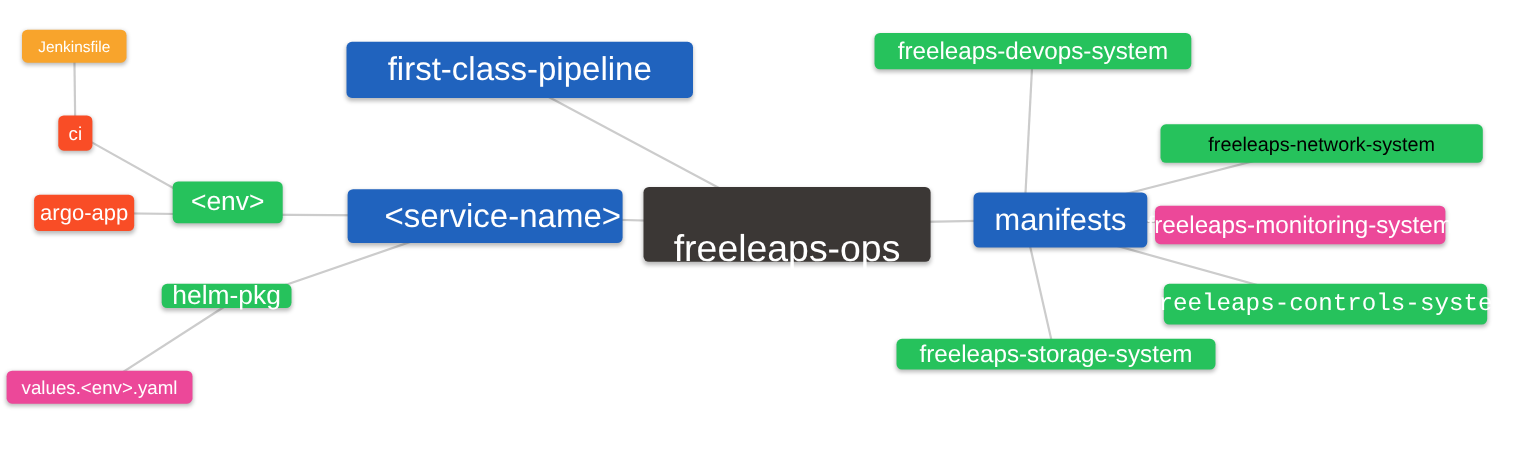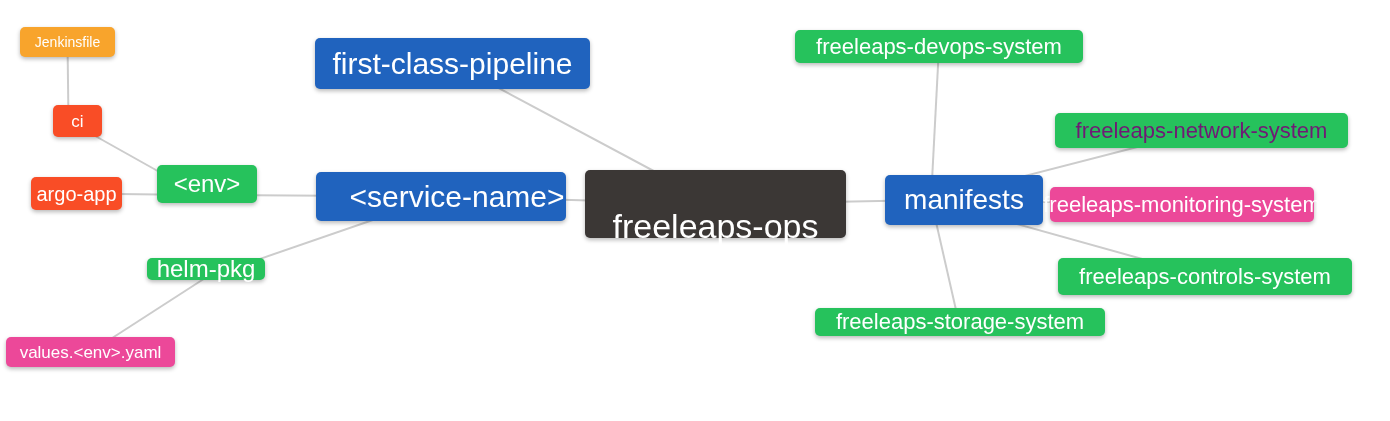--- a/index.html
+++ b/index.html
@@ -52,56 +52,56 @@
       <line x1="931" y1="200" x2="939" y2="46.5" stroke="#CCCCCC" stroke-width="2"></line>
       <line x1="931" y1="200" x2="1201.5" y2="130.5" stroke="#CCCCCC" stroke-width="2"></line>
       <line x1="931" y1="200" x2="1213.5" y2="204.5" stroke="#CCCCCC" stroke-width="2"></line>
       <line x1="931" y1="200" x2="1205" y2="276.5" stroke="#CCCCCC" stroke-width="2"></line>
       <line x1="931" y1="200" x2="960" y2="327.5" stroke="#CCCCCC" stroke-width="2"></line>
     </svg>
   <div id="nodes">
       <div class="node" style="left: 20px; top: 27px; width: 95px; height: 30px; background: rgb(248, 164, 44);">
         <span style="font-size: 14px; color: rgb(255, 255, 255);">Jenkinsfile</span>
       </div>
-      <div class="node" style="left: 53px; top: 105px; width: 49px; height: 32px; background: rgb(249, 77, 38);">
+      <div class="node" style="left: 53px; top: 105px; width: 31px; height: 32px; background: rgb(249, 77, 38);">
         <span style="font-size: 17px; color: rgb(255, 255, 255);">ci</span>
       </div>
       <div class="node" style="left: 31px; top: 177px; width: 91px; height: 33px; background: rgb(249, 77, 38);">
         <span style="font-size: 20px; color: rgb(255, 255, 255);">argo-app</span>
       </div>
       <div class="node" style="left: 157px; top: 165px; width: 100px; height: 38px; background: rgb(38, 194, 92);">
         <span style="font-size: 24px; color: rgb(255, 255, 255);">&lt;env&gt;</span>
       </div>
       <div class="node" style="left: 147px; top: 258px; width: 118px; height: 22px; background: rgb(38, 194, 92);">
         <span style="font-size: 24px; color: rgb(255, 255, 255);">helm-pkg</span>
       </div>
       <div class="node" style="left: 6px; top: 337px; width: 169px; height: 30px; background: #ec4899;">
         <span style="font-size: 17px; color: rgb(255, 255, 255);">values.&lt;env&gt;.yaml</span>
       </div>
-      <div class="node" style="left: 315px; top: 38px; width: 275px; height: 51px; background: rgb(32, 99, 190);">
+      <div class="node" style="left: 315px; top: 38px; width: 315px; height: 51px; background: rgb(32, 99, 190);">
         <span style="font-size: 30px; color: rgb(255, 255, 255);">first-class-pipeline</span>
       </div>
       <div class="node" style="left: 316px; top: 172px; width: 250px; height: 49px; background: rgb(32, 99, 190); padding-left: 32px;">
         <span style="font-size: 30px; color: rgb(255, 255, 255);">&lt;service-name&gt;</span>
       </div>
       <div class="node" style="left: 585px; top: 170px; width: 261px; height: 68px; background: rgb(59, 55, 53);">
         <span style="font-size: 34px; color: rgb(255, 255, 255); margin-top: 43px;">freeleaps-ops</span>
       </div>
       <div class="node" style="left: 852px; top: 175px; width: 158px; height: 50px; background: rgb(32, 99, 190); margin-left: 33px;">
         <span style="font-size: 28px; color: rgb(255, 255, 255);">manifests</span>
       </div>
       <div class="node" style="left: 795px; top: 30px; width: 288px; height: 33px; background: rgb(38, 194, 92);">
         <span style="font-size: 22px; color: rgb(255, 255, 255);">freeleaps-devops-system</span>
       </div>
       <div class="node" style="left: 1055px; top: 113px; width: 293px; height: 35px; background: rgb(38, 194, 92);">
-        <span style="font-size: 22px; color: #701a75;">freeleaps-network-system</span>
+        <span style="font-size: 18px; color: #000000;">freeleaps-network-system</span>
       </div>
       <div class="node" style="left: 1050px; top: 187px; width: 264px; height: 35px; background: #ec4899;">
         <span style="font-size: 22px; color: rgb(255, 255, 255);">freeleaps-monitoring-system</span>
       </div>
       <div class="node" style="left: 1058px; top: 258px; width: 294px; height: 37px; background: rgb(38, 194, 92);">
-        <span style="font-size: 22px; color: rgb(255, 255, 255);">freeleaps-controls-system</span>
+        <span style="font-size: 22px; color: rgb(255, 255, 255); font-family: Liberation Mono, monospace;">freeleaps-controls-system</span>
       </div>
       <div class="node" style="left: 815px; top: 308px; width: 290px; height: 28px; background: rgb(38, 194, 92);">
         <span style="font-size: 22px; color: rgb(255, 255, 255);">freeleaps-storage-system</span>
       </div>
     </div>
 </div>
 
 </body></html>

